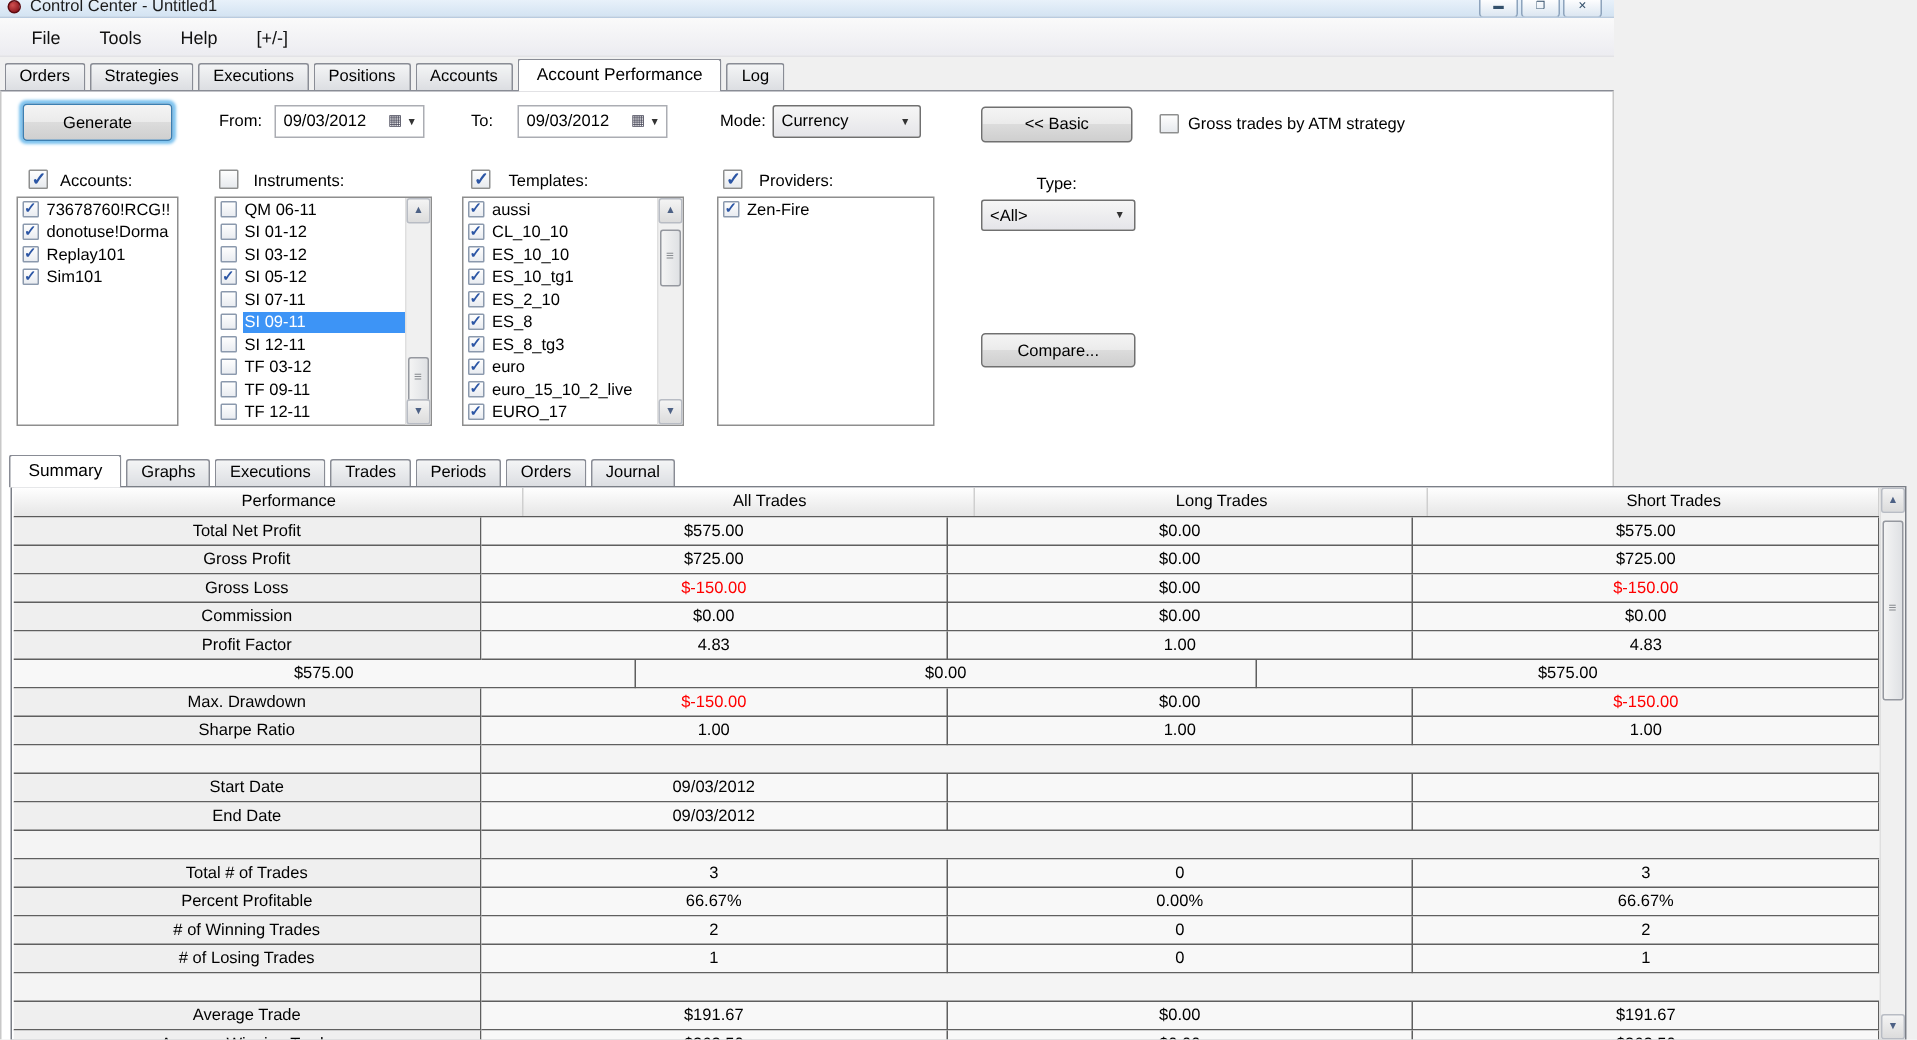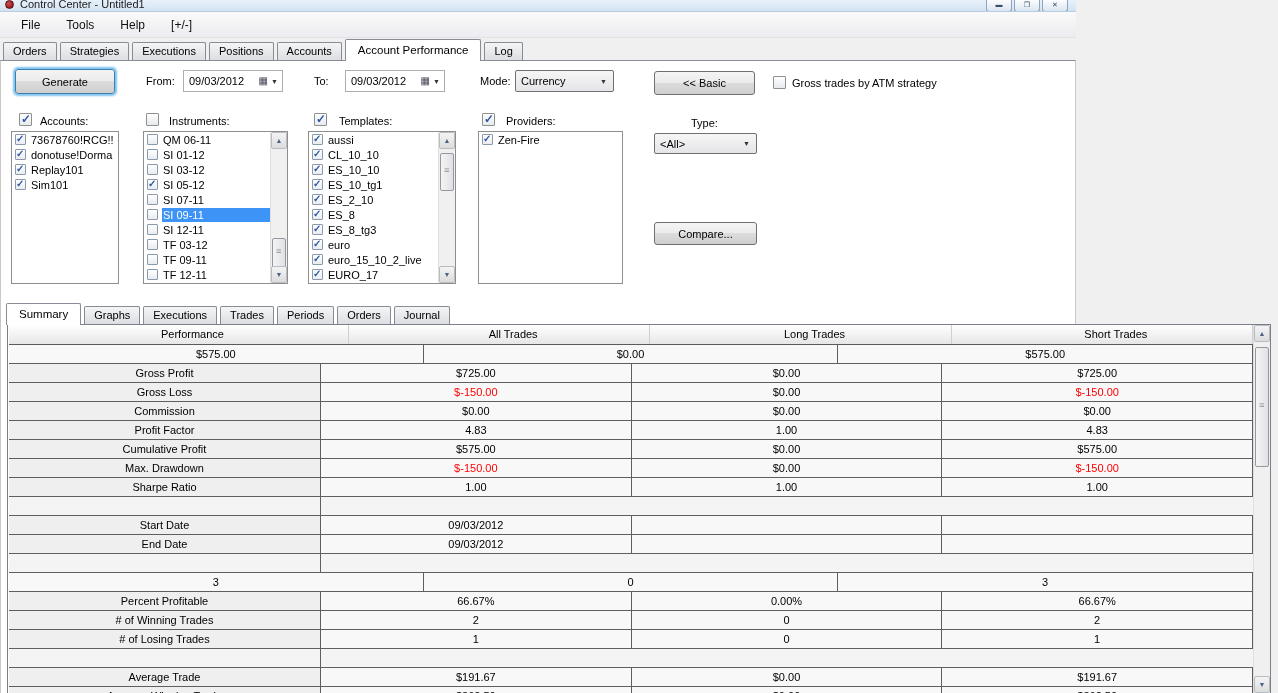--- a/index.html
+++ b/index.html
@@ -327,20 +327,21 @@
     <div class="table-wrap">
       <div class="table-inner">
         <div class="thead" id="table-head">
             <div class="thcell c-label">Performance</div>
             <div class="thcell c-val">All Trades</div>
             <div class="thcell c-val">Long Trades</div>
             <div class="thcell c-val">Short Trades</div>
           </div>
         <div id="table-body">
             <div class="trow">
+              <div class="tcell c-label">Total Net Profit</div>
               <div class="tcell c-val">$575.00</div>
               <div class="tcell c-val">$0.00</div>
               <div class="tcell c-val">$575.00</div>
             </div>
             <div class="trow">
               <div class="tcell c-label">Gross Profit</div>
               <div class="tcell c-val">$725.00</div>
               <div class="tcell c-val">$0.00</div>
               <div class="tcell c-val">$725.00</div>
             </div>
@@ -356,21 +357,20 @@
               <div class="tcell c-val">$0.00</div>
               <div class="tcell c-val">$0.00</div>
             </div>
             <div class="trow">
               <div class="tcell c-label">Profit Factor</div>
               <div class="tcell c-val">4.83</div>
               <div class="tcell c-val">1.00</div>
               <div class="tcell c-val">4.83</div>
             </div>
             <div class="trow">
-              <div class="tcell c-label">Cumulative Profit</div>
               <div class="tcell c-val">$575.00</div>
               <div class="tcell c-val">$0.00</div>
               <div class="tcell c-val">$575.00</div>
             </div>
             <div class="trow">
               <div class="tcell c-label">Max. Drawdown</div>
               <div class="tcell c-val neg">$-150.00</div>
               <div class="tcell c-val">$0.00</div>
               <div class="tcell c-val neg">$-150.00</div>
             </div>
@@ -394,20 +394,21 @@
               <div class="tcell c-label">End Date</div>
               <div class="tcell c-val">09/03/2012</div>
               <div class="tcell c-val"></div>
               <div class="tcell c-val"></div>
             </div>
             <div class="trow spacer">
               <div class="tcell c-label"></div>
               <div class="tcell rest"></div>
             </div>
             <div class="trow">
+              <div class="tcell c-label">Total # of Trades</div>
               <div class="tcell c-val">3</div>
               <div class="tcell c-val">0</div>
               <div class="tcell c-val">3</div>
             </div>
             <div class="trow">
               <div class="tcell c-label">Percent Profitable</div>
               <div class="tcell c-val">66.67%</div>
               <div class="tcell c-val">0.00%</div>
               <div class="tcell c-val">66.67%</div>
             </div>

